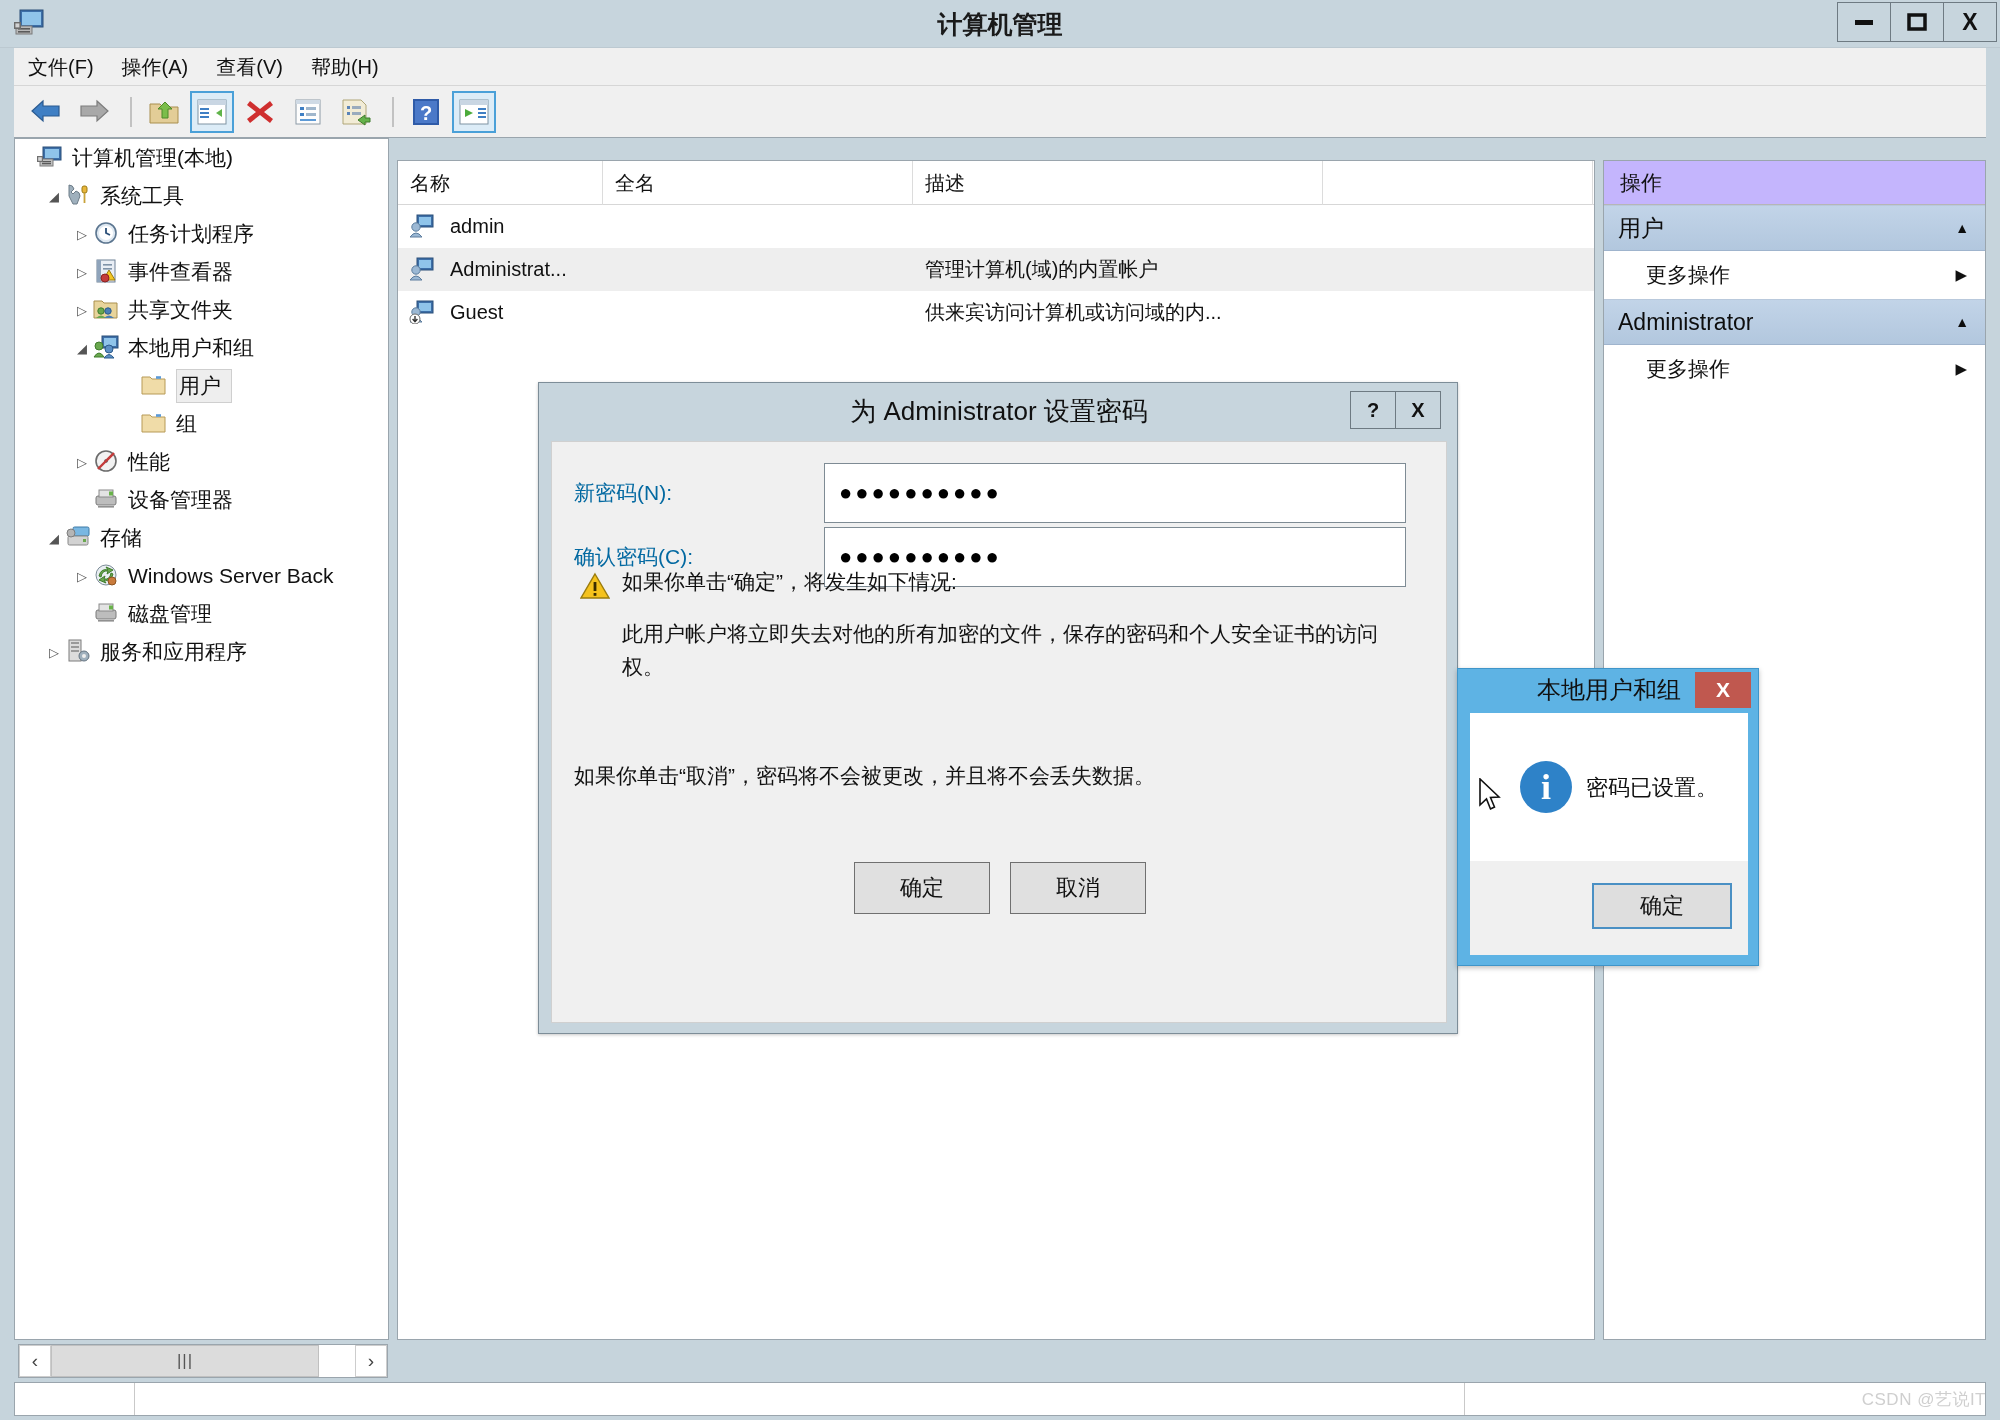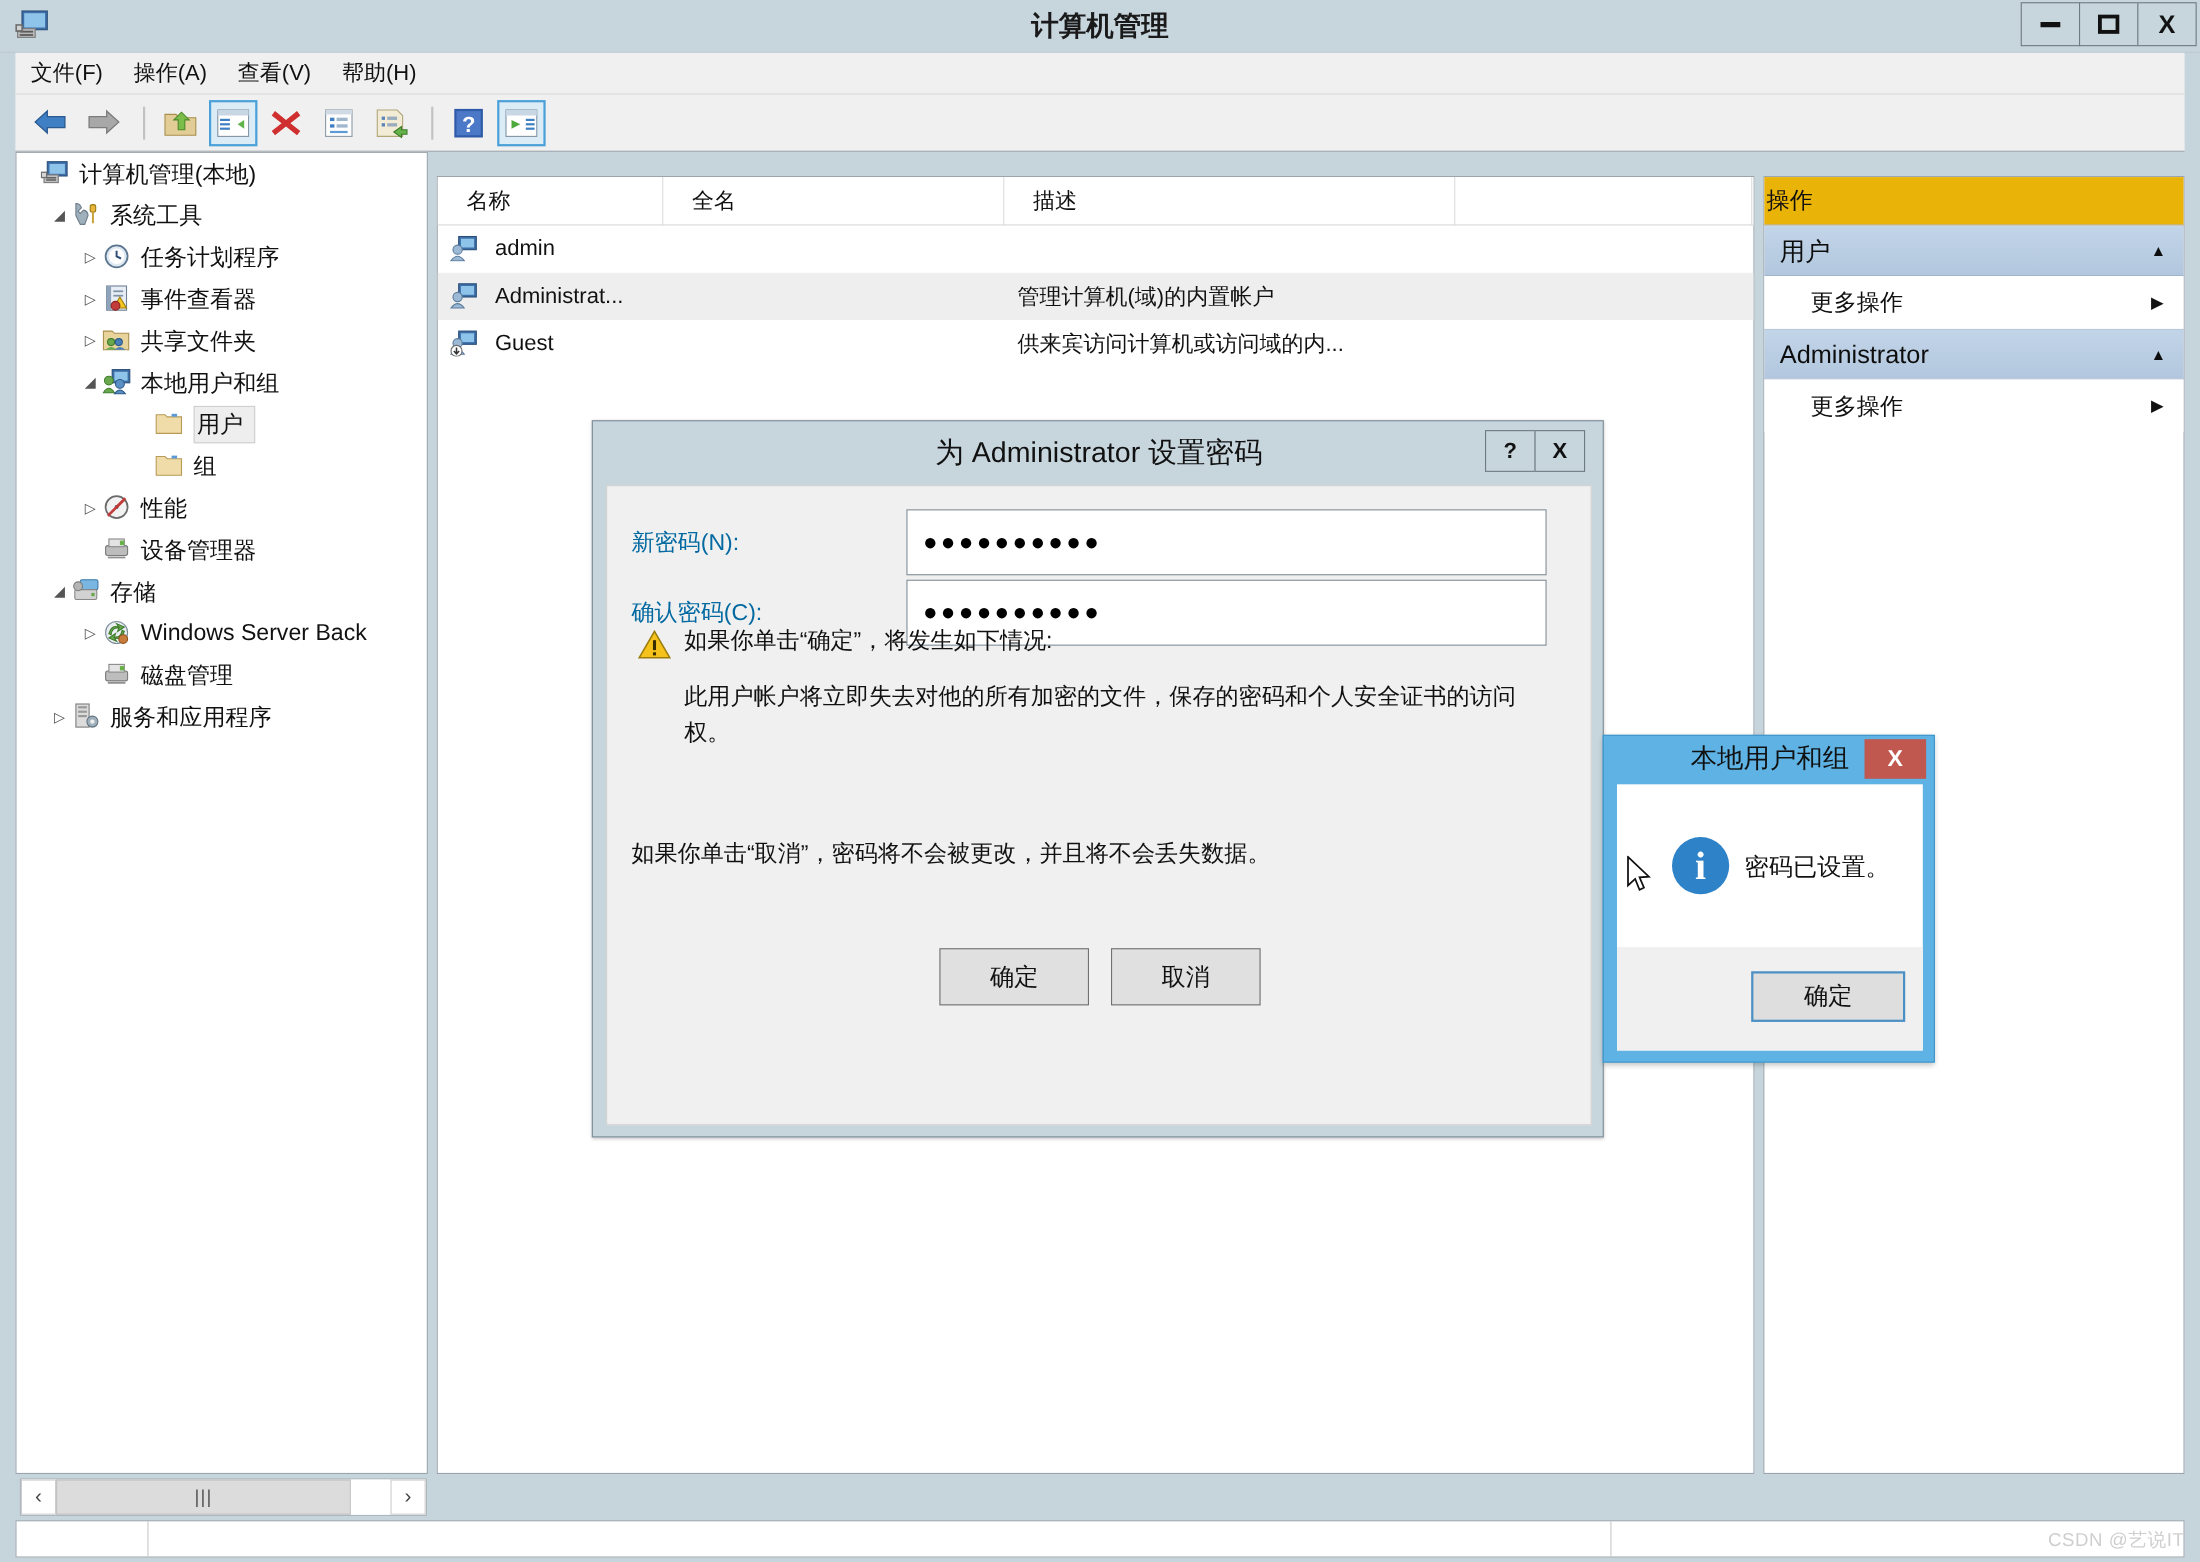--- a/index.html
+++ b/index.html
@@ -84,32 +84,32 @@
     background:#eeeeee; border:1px solid #cfcfcf; padding:2px 10px 2px 2px;
   }
   .ind0{ padding-left:0; }
   .ind1{ padding-left:28px; }
   .ind2{ padding-left:56px; }
   .ind3{ padding-left:104px; }
 
   
   .lhead{ height:44px; background:#fff; border-bottom:1px solid #d7d7d7; display:flex; }
   .lhcell{
-    font-size:20px; color:#111; line-height:44px; padding-left:26px;
+    font-size:20px; color:#111; line-height:44px; padding-left:12px;
     border-right:1px solid #dcdcdc; height:44px; overflow:hidden;
   }
   .lrow{ height:43px; display:flex; align-items:center; font-size:20px; color:#111; }
   .lrow.sel{ background:#eeeeee; }
   .lcell{ padding-left:12px; overflow:hidden; white-space:nowrap; }
   .usericon{ width:26px; height:26px; margin-left:10px; margin-right:4px; flex:none; position:relative; }
 
   
   .ahead{
-    height:44px; background:#eab308; border-bottom:1px solid #b6b6b6;
-    font-size:21px; color:#111; line-height:44px; padding-left:2px;
+    height:44px; background:#c4b5fd; border-bottom:1px solid #b6b6b6;
+    font-size:21px; color:#111; line-height:44px; padding-left:16px;
   }
   .agroup{
     height:46px; display:flex; align-items:center; justify-content:space-between;
     padding:0 16px 0 14px;
     background:linear-gradient(to bottom,#c2d4e8 0%, #b2c7de 100%);
     border-top:1px solid #b9c9dc; border-bottom:1px solid #9fb4cd;
     font-size:23px; color:#0d0d0d;
   }
   .aitem{
     height:48px; display:flex; align-items:center; justify-content:space-between;

